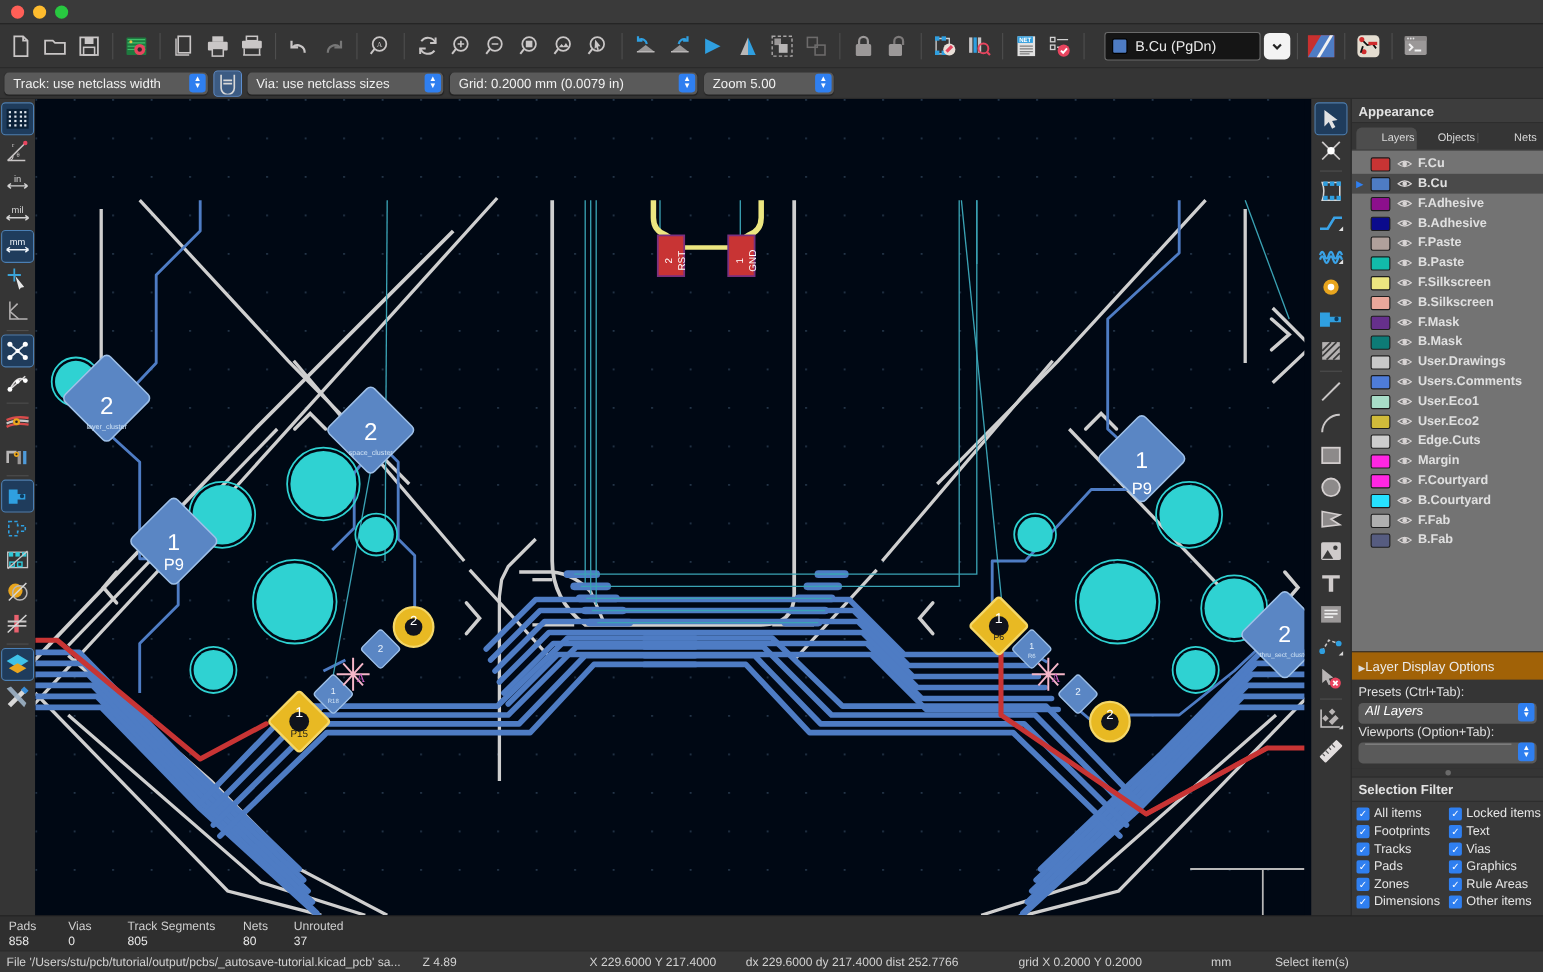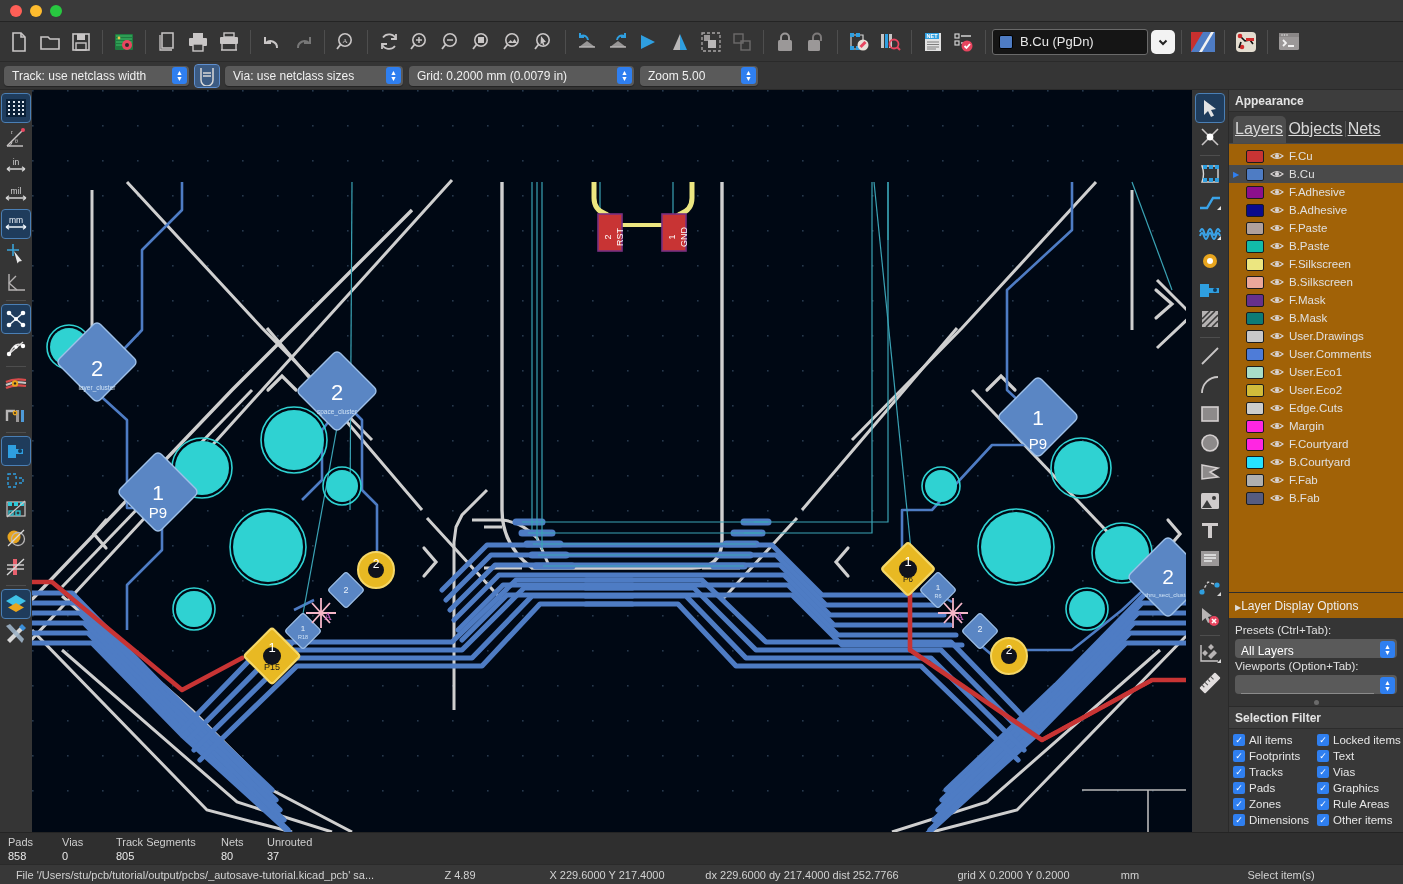--- a/index.html
+++ b/index.html
@@ -78,43 +78,43 @@
   }
   .panel-title{
     height:22px; background:#3d3d3d; display:flex; align-items:center;
     padding-left:6px; font-size:12px; color:#e3e3e3;
     border-bottom:1px solid #2c2c2c;
     font-weight:bold;
   }
   .tabs{ display:flex; padding:4px 4px 0 4px; gap:0; background:#353535;
          border-bottom:1px solid #4a4a4a; }
   .tab{
-    flex:1; text-align:left; font-size:16px; padding:4px 2px 5px;
-    color:#d9d9d9; cursor:pointer; border-radius:5px 5px 0 0;text-decoration:underline;
+    flex:1; text-align:right; font-size:10px; padding:4px 2px 5px;
+    color:#d9d9d9; cursor:pointer; border-radius:5px 5px 0 0;
   }
   .tab.active{ background:#4d4d4d; }
   .tab-div{ width:1px; background:#555; margin:5px 0 6px; }
-  .layer-list{ flex:1; overflow:hidden; padding-top:3px; background:#a16207; }
+  .layer-list{ flex:1; overflow:hidden; padding-top:3px; background:#737373;font-weight:bold; }
   .layer-row{
     height:18px; display:flex; align-items:center; gap:5px; padding-left:4px;
     cursor:pointer; font-size:11.5px; color:#e0e0e0;
   }
   .layer-row.selected{ background:#4a4a4a; }
   .arrow{ width:8px; font-size:8px; color:#2f7ff0; }
   .swatch{ width:18px;height:13px; border:1px solid #1c1c1c; border-radius:2px; flex:none;}
   .eye{ width:15px; flex:none; display:flex;align-items:center;justify-content:center; }
   .layer-opts{
     padding:6px 4px 5px 6px; font-size:12px; color:#ececec; cursor:pointer;
     background:#a16207; border-top:1px solid #2d2d2d;
   }
   .sect{ padding:4px 6px 5px; background:#353535; }
   .sect label{ display:block;font-size:11.5px;color:#e0e0e0;margin:2px 0 3px; }
   .preset-combo{
-    height:19px;background:#5a5a5a;border-radius:4px;display:flex;align-items:flex-end;
-    padding:0 2px 0 6px;font-size:12px;color:#fff;cursor:pointer;
+    height:19px;background:#5a5a5a;border-radius:4px;display:flex;align-items:flex-start;
+    padding:0 2px 0 6px;font-size:12px;color:#fff;cursor:pointer;font-style:italic;
   }
   .preset-combo .lbl{flex:1;overflow:hidden;white-space:nowrap;}
   .viewport-combo .lbl{ border-bottom:1px solid #8b8b8b; height:1px; margin-top:1px;}
   .grip{ height:7px; display:flex;align-items:center;justify-content:center; background:#353535;}
   .grip i{ width:5px;height:5px;border-radius:50%;background:#6a6a6a; display:block;}
   #selfilter{ background:#383838; border-top:1px solid #2a2a2a; }
   .sf-grid{ display:grid; grid-template-columns:1fr 1fr; padding:3px 2px 4px 4px; }
   .sf-item{ display:flex; align-items:center; gap:4px; height:16px; font-size:11.5px;
             color:#e6e6e6; cursor:pointer; white-space:nowrap; overflow:hidden;}
   .cb{ width:12px;height:12px;border-radius:2px;background:#2f7ff0;flex:none;
@@ -124,21 +124,21 @@
   #stats{
     height:32px; background:#2f2f2f; display:flex; align-items:center;
     padding-left:8px; border-top:1px solid #242424;
   }
   .stat{ display:flex; flex-direction:column; justify-content:center; }
   .stat .k{ font-size:11px; color:#cfcfcf; line-height:14px;}
   .stat .v{ font-size:11px; color:#e8e8e8; line-height:14px;}
   #statusbar{
     height:20px; background:#383838; display:flex; align-items:center;
     font-size:11px; color:#d2d2d2; border-top:1px solid #2a2a2a;
-    padding-left:6px; gap:0;text-align:center;
+    padding-left:6px; gap:0;
   }
   .sb{ white-space:nowrap; overflow:hidden; text-overflow:ellipsis; }
 </style>
 </head>
 <body>
 
 <div id="titlebar">
   <div id="traffic">
     <span class="tl r"></span>
     <span class="tl y"></span>
@@ -348,21 +348,21 @@
     <svg width="22" height="22" viewBox="0 0 22 22">
       <rect x="2" y="3" width="4" height="4" fill="none" stroke="#d2d2d2" stroke-width="1.2"></rect>
       <rect x="2" y="10" width="4" height="4" fill="none" stroke="#d2d2d2" stroke-width="1.2"></rect>
       <path d="M8 5h10M8 12h6" stroke="#d2d2d2" stroke-width="1.3"></path>
       <circle cx="14" cy="15" r="5.5" fill="#e8455f"></circle>
       <path d="M11.5 15l2 2 3.5-4" fill="none" stroke="#fff" stroke-width="1.8"></path>
       </svg>
   </div>
   <div class="tb-sep"></div>
 
-  <div style="display:flex;align-items:center;height:26px;background:#151515;border:1px solid #6a6a6a;border-radius:3px;padding:0 6px;margin-right:2px;width:156px;">
+  <div style="display:flex;align-items:center;height:26px;background:#151515;border:1px solid #6a6a6a;border-radius:3px;padding:0 6px;margin-right:2px;width:142px;margin-left:12px;">
     <span style="width:14px;height:14px;border-radius:2px;background:#4e7cc4;border:1px solid #000;display:inline-block;margin-right:7px;"></span>
     <span style="color:#e9e9e9;font-size:13px;">B.Cu (PgDn)</span>
   </div>
   <div style="width:24px;height:24px;border-radius:5px;background:#f3f3f3;display:flex;align-items:center;justify-content:center;cursor:pointer;">
     <svg width="12" height="12" viewBox="0 0 12 12">
       <path d="M2.5 4.5L6 8l3.5-3.5" fill="none" stroke="#232323" stroke-width="2"></path>
       </svg>
   </div>
   <div class="tb-sep"></div>
   <div class="tb-btn">
@@ -1138,21 +1138,21 @@
         </div>
         <div class="layer-row">
           <span class="arrow"></span>
           <span class="swatch" style="background: rgb(78, 124, 216);"></span>
           <span class="eye">
             <svg width="14" height="10" viewBox="0 0 14 10">
               <path d="M1 5 Q7 0 13 5 Q7 10 1 5z" fill="none" stroke="#d8d4d4" stroke-width="1.1"></path>
               <circle cx="7" cy="5" r="2.1" fill="#d8d4d4"></circle>
             </svg>
           </span>
-          <span>User.Comments</span>
+          <span>Users.Comments</span>
         </div>
         <div class="layer-row">
           <span class="arrow"></span>
           <span class="swatch" style="background: rgb(168, 221, 200);"></span>
           <span class="eye">
             <svg width="14" height="10" viewBox="0 0 14 10">
               <path d="M1 5 Q7 0 13 5 Q7 10 1 5z" fill="none" stroke="#d8d4d4" stroke-width="1.1"></path>
               <circle cx="7" cy="5" r="2.1" fill="#d8d4d4"></circle>
             </svg>
           </span>

